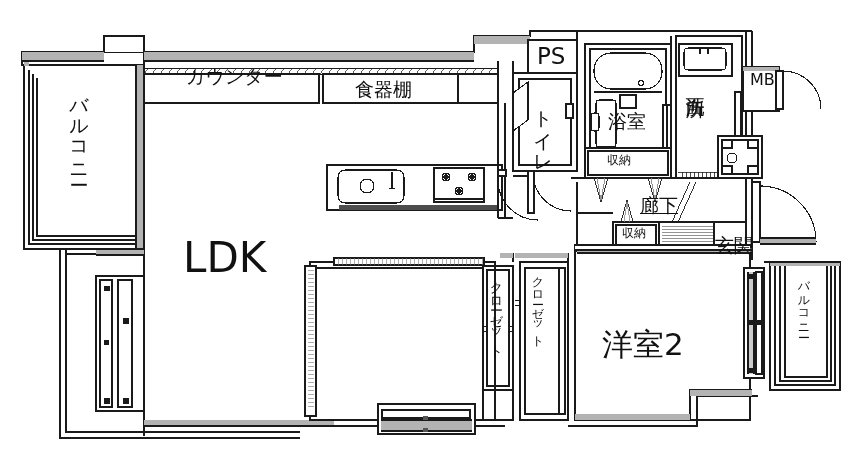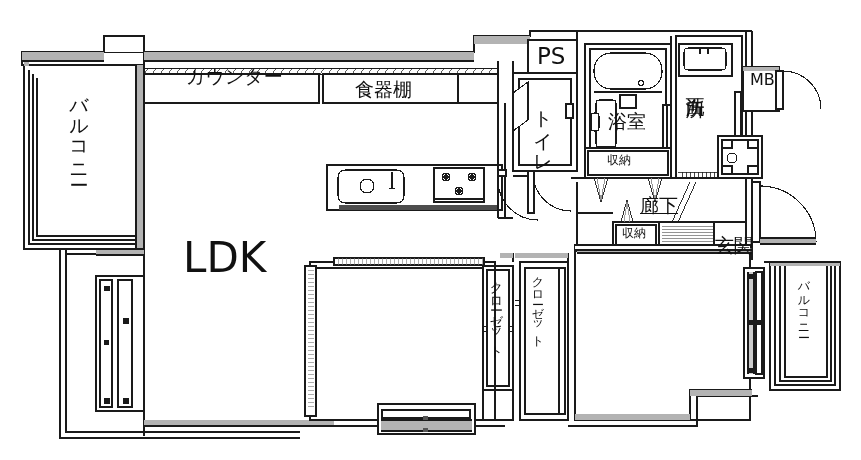--- a/index.html
+++ b/index.html
@@ -431,20 +431,21 @@
 
   <div class="lbl mid" style="left:640px;top:196px;text-decoration:underline;">廊下</div>
 
   <div class="lbl mid" style="left:715px;top:196px;margin-top:40px;">玄関</div>
 
   <div class="lbl small" style="left:622px;top:227px;">収納</div>
 
   <div class="lbl big" style="left:183px;top:237px;text-align:right;">LDK</div>
 
 
+  <div class="lbl room" style="left:602px;top:329px;">洋室2</div>
 
   <div class="lbl vert tiny" style="left:490px;top:272px;">クローゼット</div>
 
   <div class="lbl vert small" style="left:532px;top:268px;">クローゼット</div>
 
   <div class="lbl vert small" style="left:798px;top:272px;">バルコニー</div>
 
 </div>
 
 </body></html>

